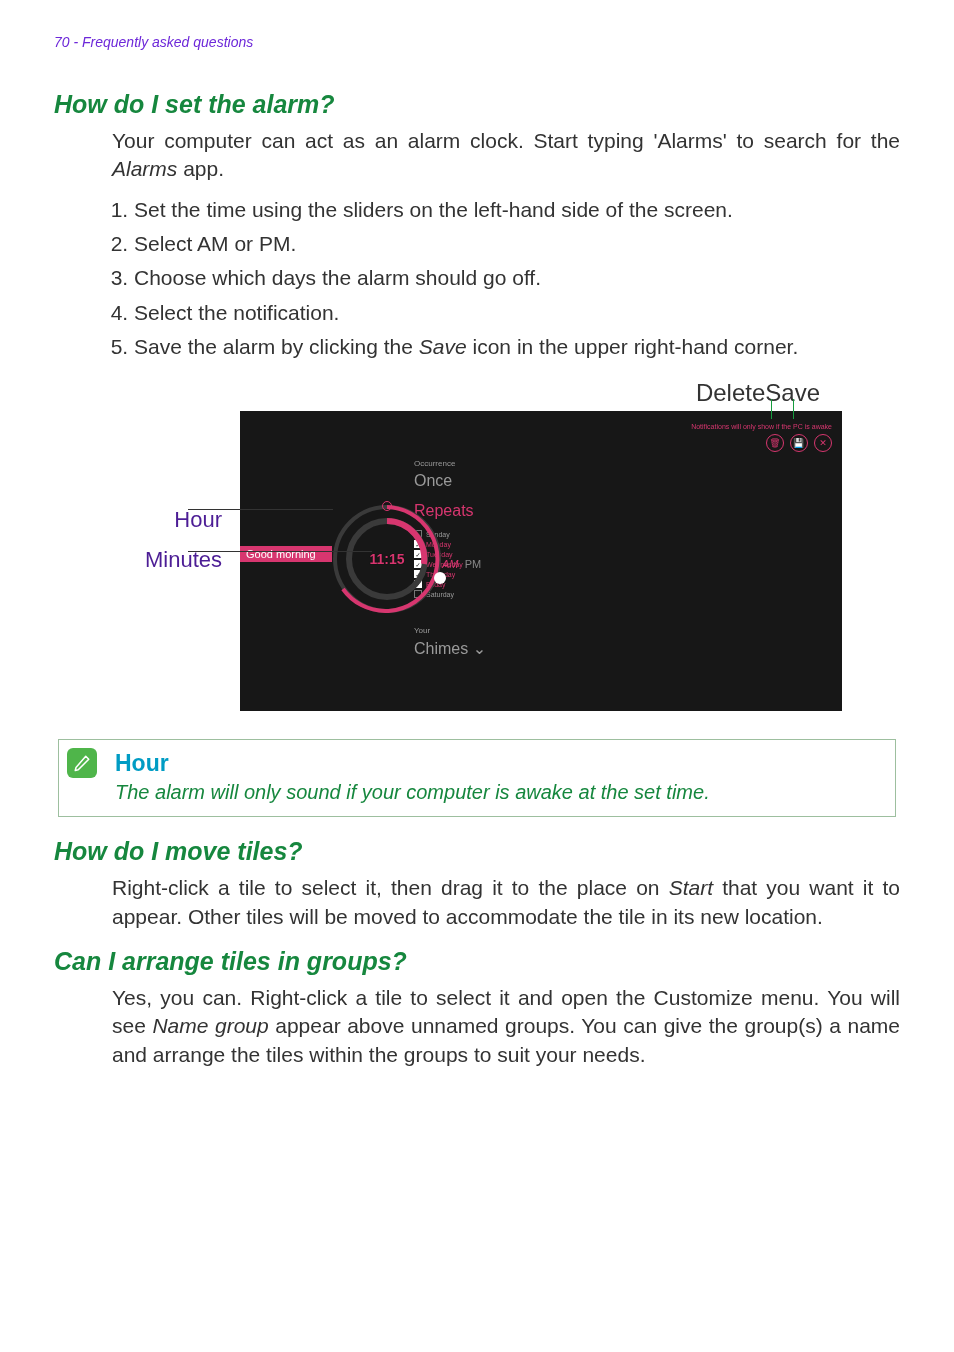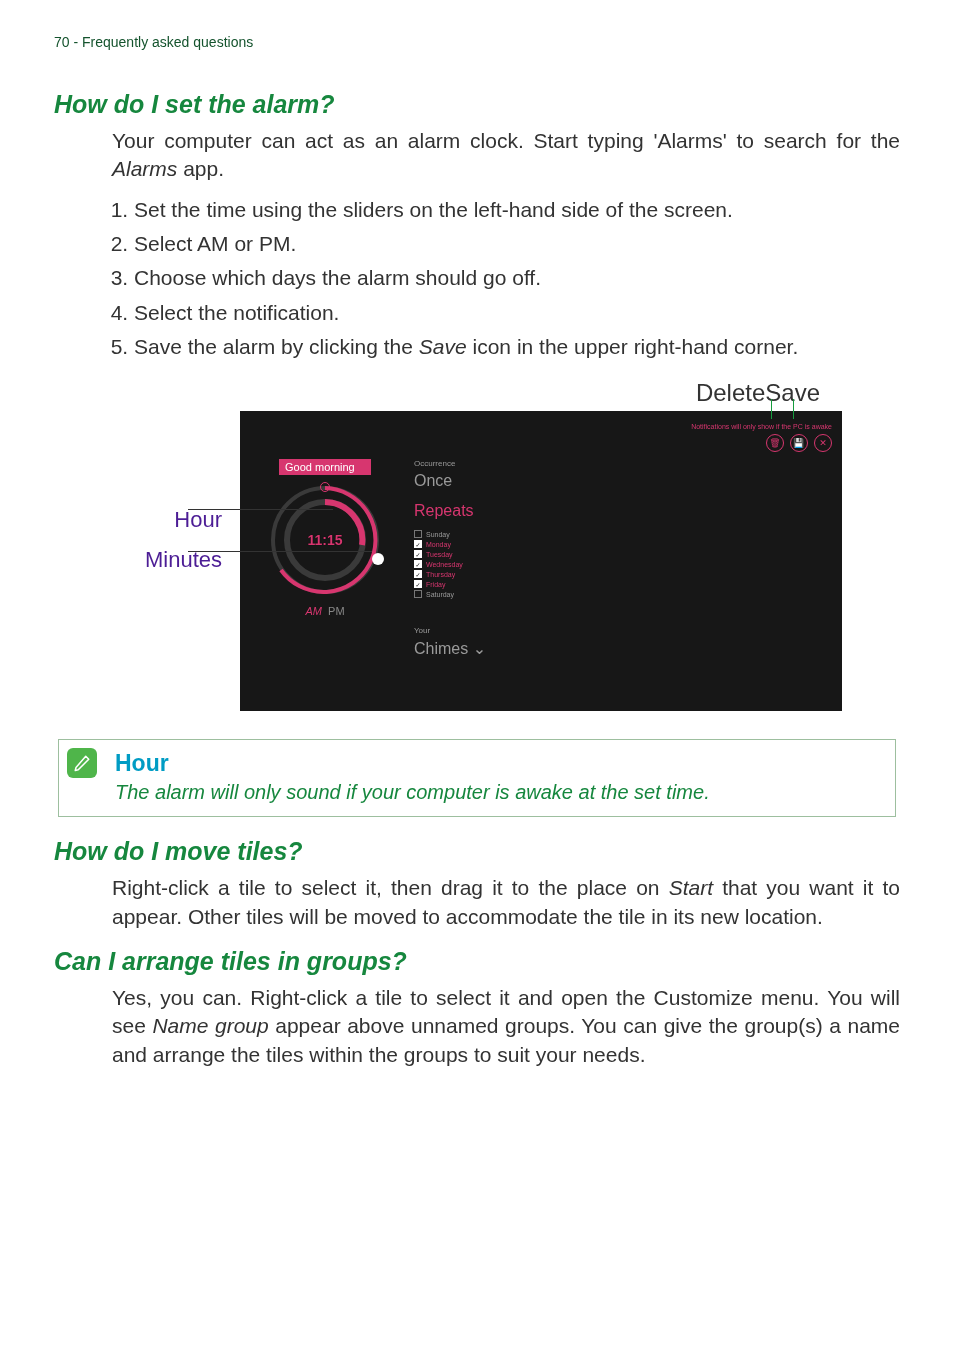--- a/index.html
+++ b/index.html
@@ -1,38 +1,38 @@
 <!DOCTYPE html>
 <html><head>
   <meta charset="utf-8">
   <style>
     * { margin: 0; padding: 0; box-sizing: border-box; }
     body { font-family: Arial, Helvetica, sans-serif; font-size: 21px; color: #333; background: #fff; width: 954px; }
     .page { padding: 34px 54px 40px 54px; }
-    .page-header { font-size: 14px; color: #14532d; margin-bottom: 40px; }
+    .page-header { font-style: italic; font-size: 14px; color: #6d28d9; margin-bottom: 40px; }
     .section-title { font-style: italic; font-size: 25px; color: #16873e; margin: 16px 0 8px 0; }
     .body-text { margin: 8px 0 12px 58px; text-align: justify; line-height: 1.35; }
     .body-text .em { font-style: italic; }
     .steps { margin: 0 0 10px 58px; list-style-position: outside; padding-left: 22px; }
     .steps li { margin: 6px 0; text-align: justify; line-height: 1.35; }
     .steps li .em { font-style: italic; }
     .figure-wrap { position: relative; margin: 18px 58px 28px 58px; }
     .fig-labels-top { display: flex; justify-content: flex-end; font-size: 24px; color: #333; padding-right: 22px; margin-bottom: 4px; }
     .fig-body { display: flex; }
     .fig-left-labels { width: 128px; text-align: right; padding-right: 18px; padding-top: 96px; font-size: 22px; color: #4c1d95; }
     .fig-left-labels div { margin-bottom: 14px; }
     .alarm-app { flex: 1; background: #171717; position: relative; height: 300px; color: #bbb; }
     .alarm-notif-bar { position: absolute; top: 12px; right: 10px; text-align: right; }
     .alarm-notif-text { font-size: 7px; color: #d7366f; }
     .alarm-notif-icons { display: flex; gap: 6px; justify-content: flex-end; margin-top: 4px; }
     .round-btn { width: 18px; height: 18px; border-radius: 50%; border: 1px solid #d7366f; color: #d7366f; font-size: 9px; display: flex; align-items: center; justify-content: center; }
     .top-line-d { position: absolute; top: -12px; right: 70px; width: 1px; height: 20px; background: #169b3e; }
     .top-line-s { position: absolute; top: -12px; right: 48px; width: 1px; height: 20px; background: #169b3e; }
     .alarm-main { display: flex; padding-top: 48px; }
-    .alarm-dial { width: 170px; display: flex; flex-direction: column; align-items: center; }
+    .alarm-dial { width: 170px; display: flex; flex-direction: row; align-items: center; }
     .alarm-name { background: #d7366f; color: #fff; font-size: 11px; padding: 2px 6px; margin-bottom: 10px; min-width: 92px; }
     .dial { width: 110px; height: 110px; position: relative; }
     .dial svg { width: 110px; height: 110px; }
     .dial-center { position: absolute; inset: 0; display: flex; align-items: center; justify-content: center; color: #d7366f; font-size: 14px; font-weight: bold; text-shadow: 0 0 1px #000; }
     .ampm { margin-top: 10px; font-size: 11px; color: #888; }
     .ampm .active { color: #d7366f; font-style: italic; }
     .alarm-cols { display: flex; gap: 26px; padding-left: 4px; flex-direction: column; }
     .occ-col .col-head, .sound-col .col-head { font-size: 8px; color: #9a9a9a; margin-bottom: 4px; }
     .occ-col .occ-once { font-size: 16px; color: #9a9a9a; margin-bottom: 12px; }
     .occ-col .occ-repeats { font-size: 16px; color: #d7366f; margin-bottom: 10px; }

